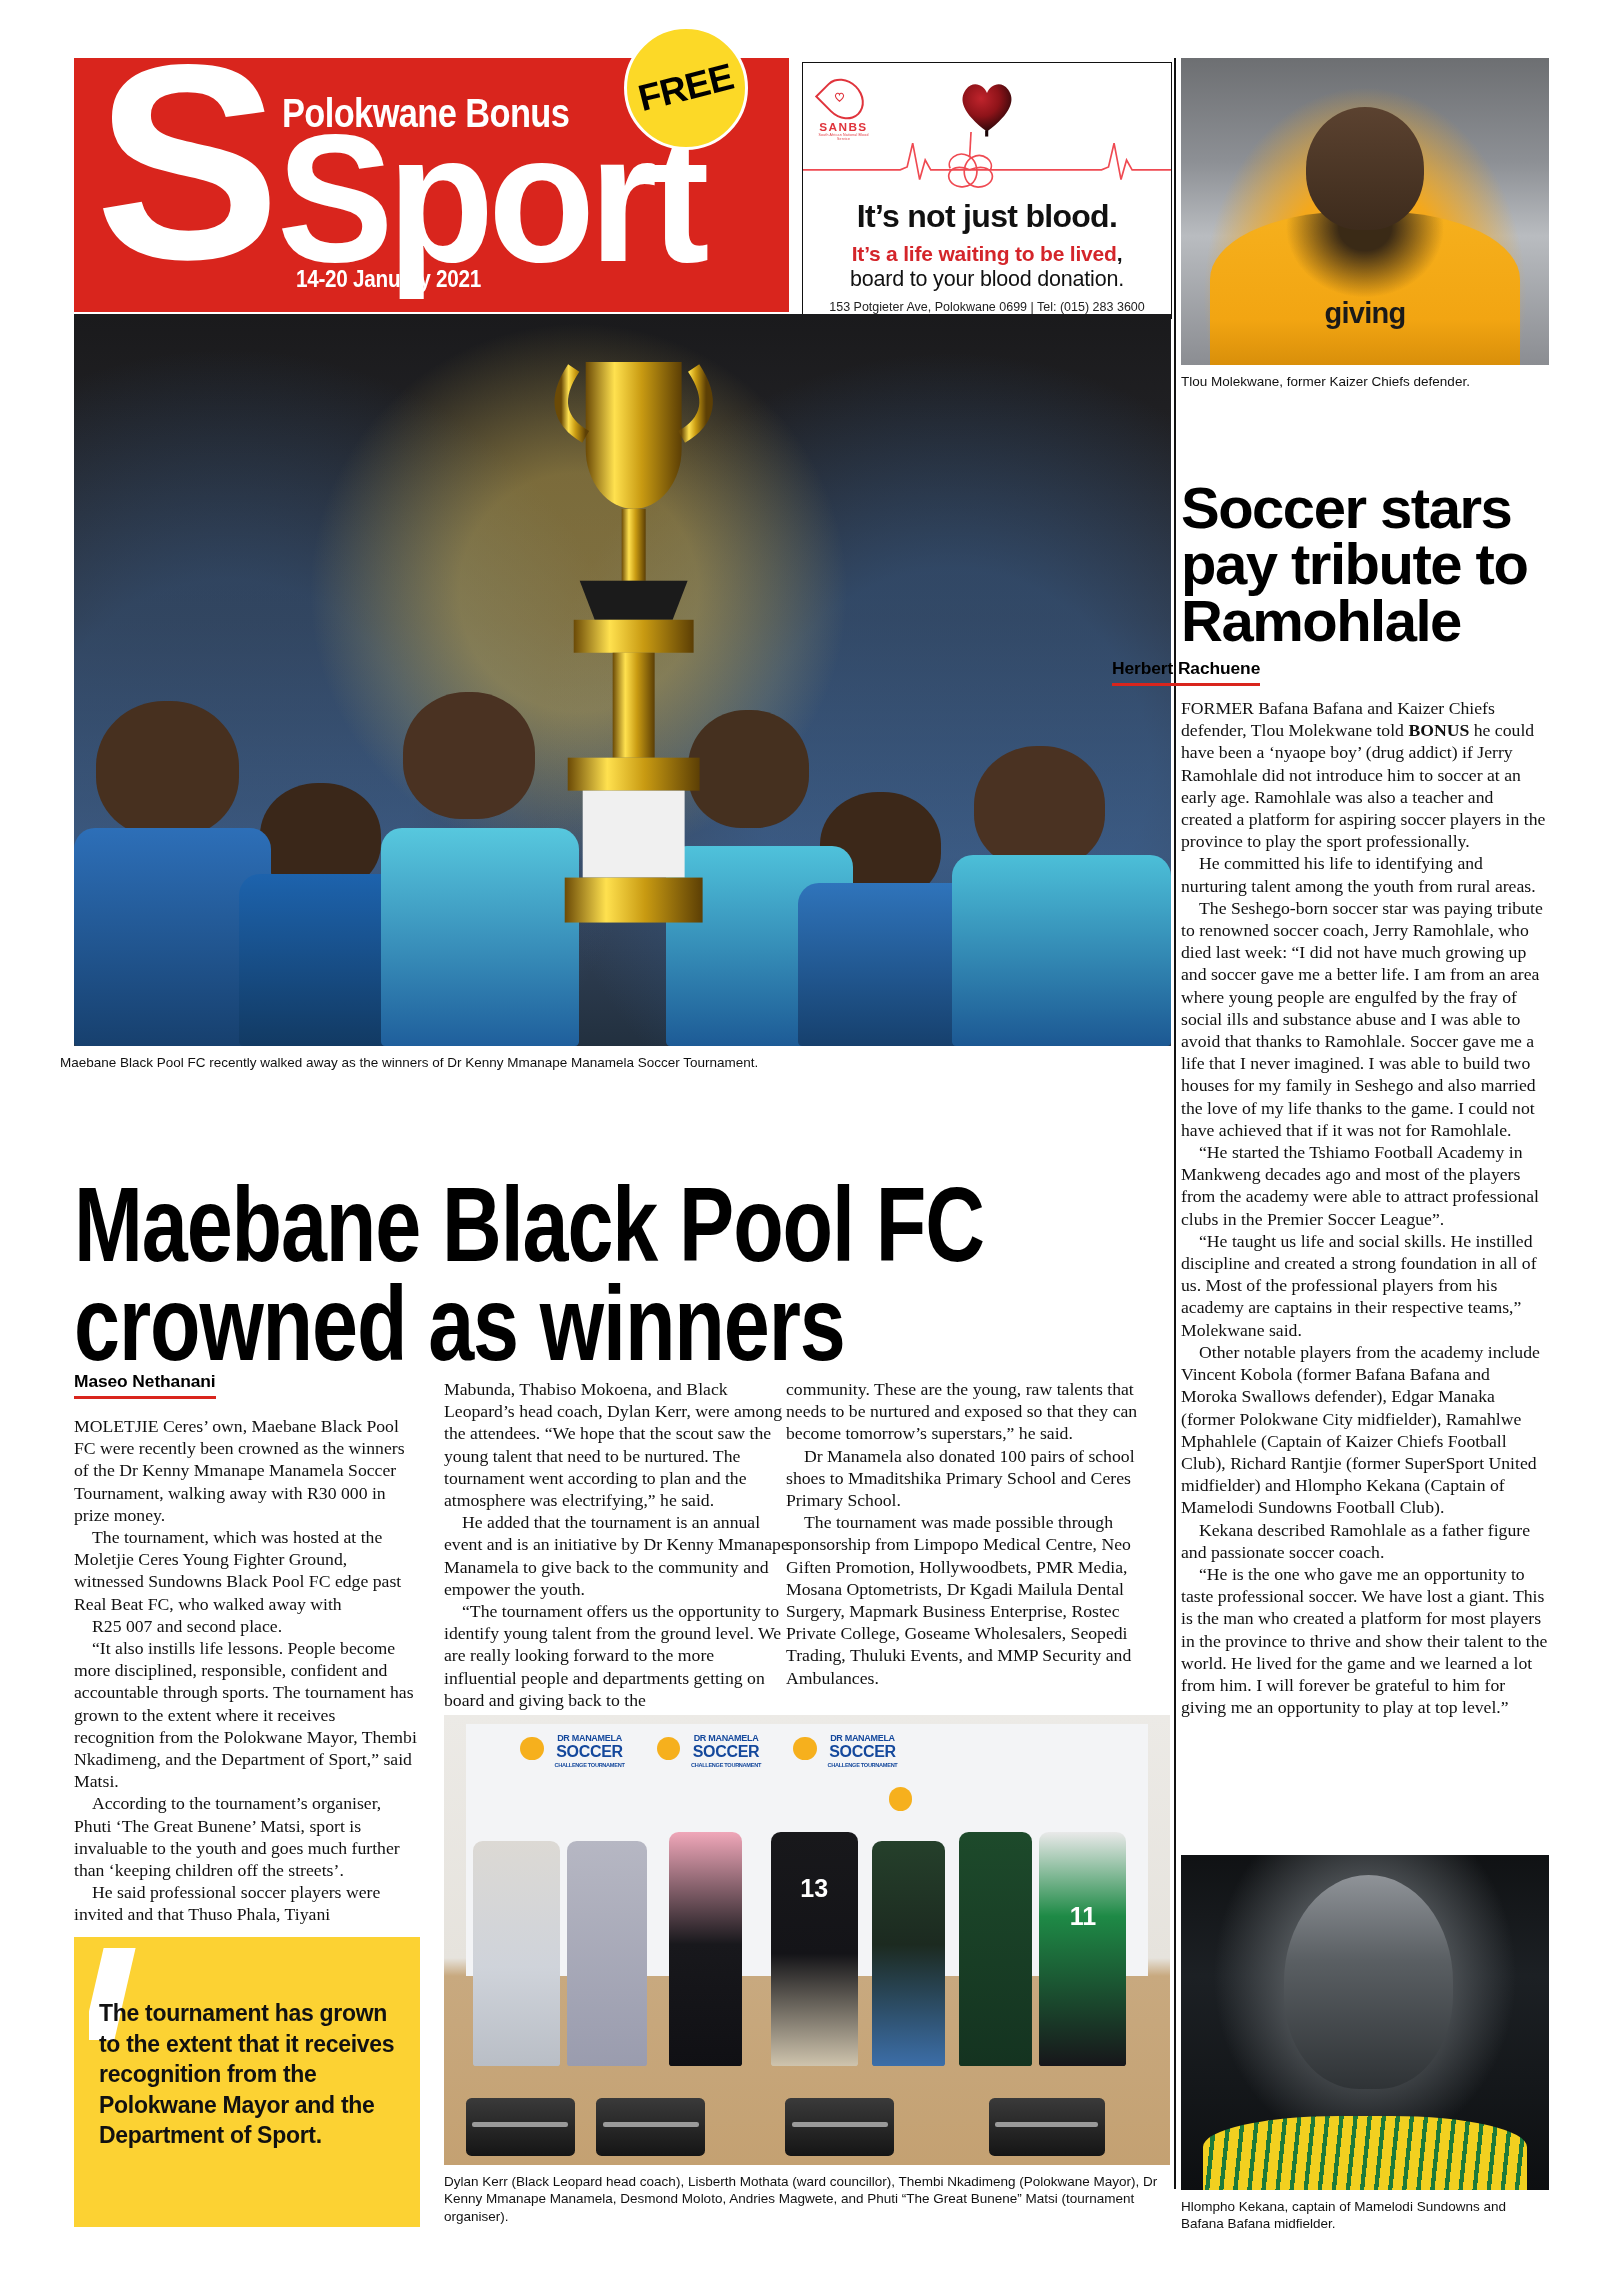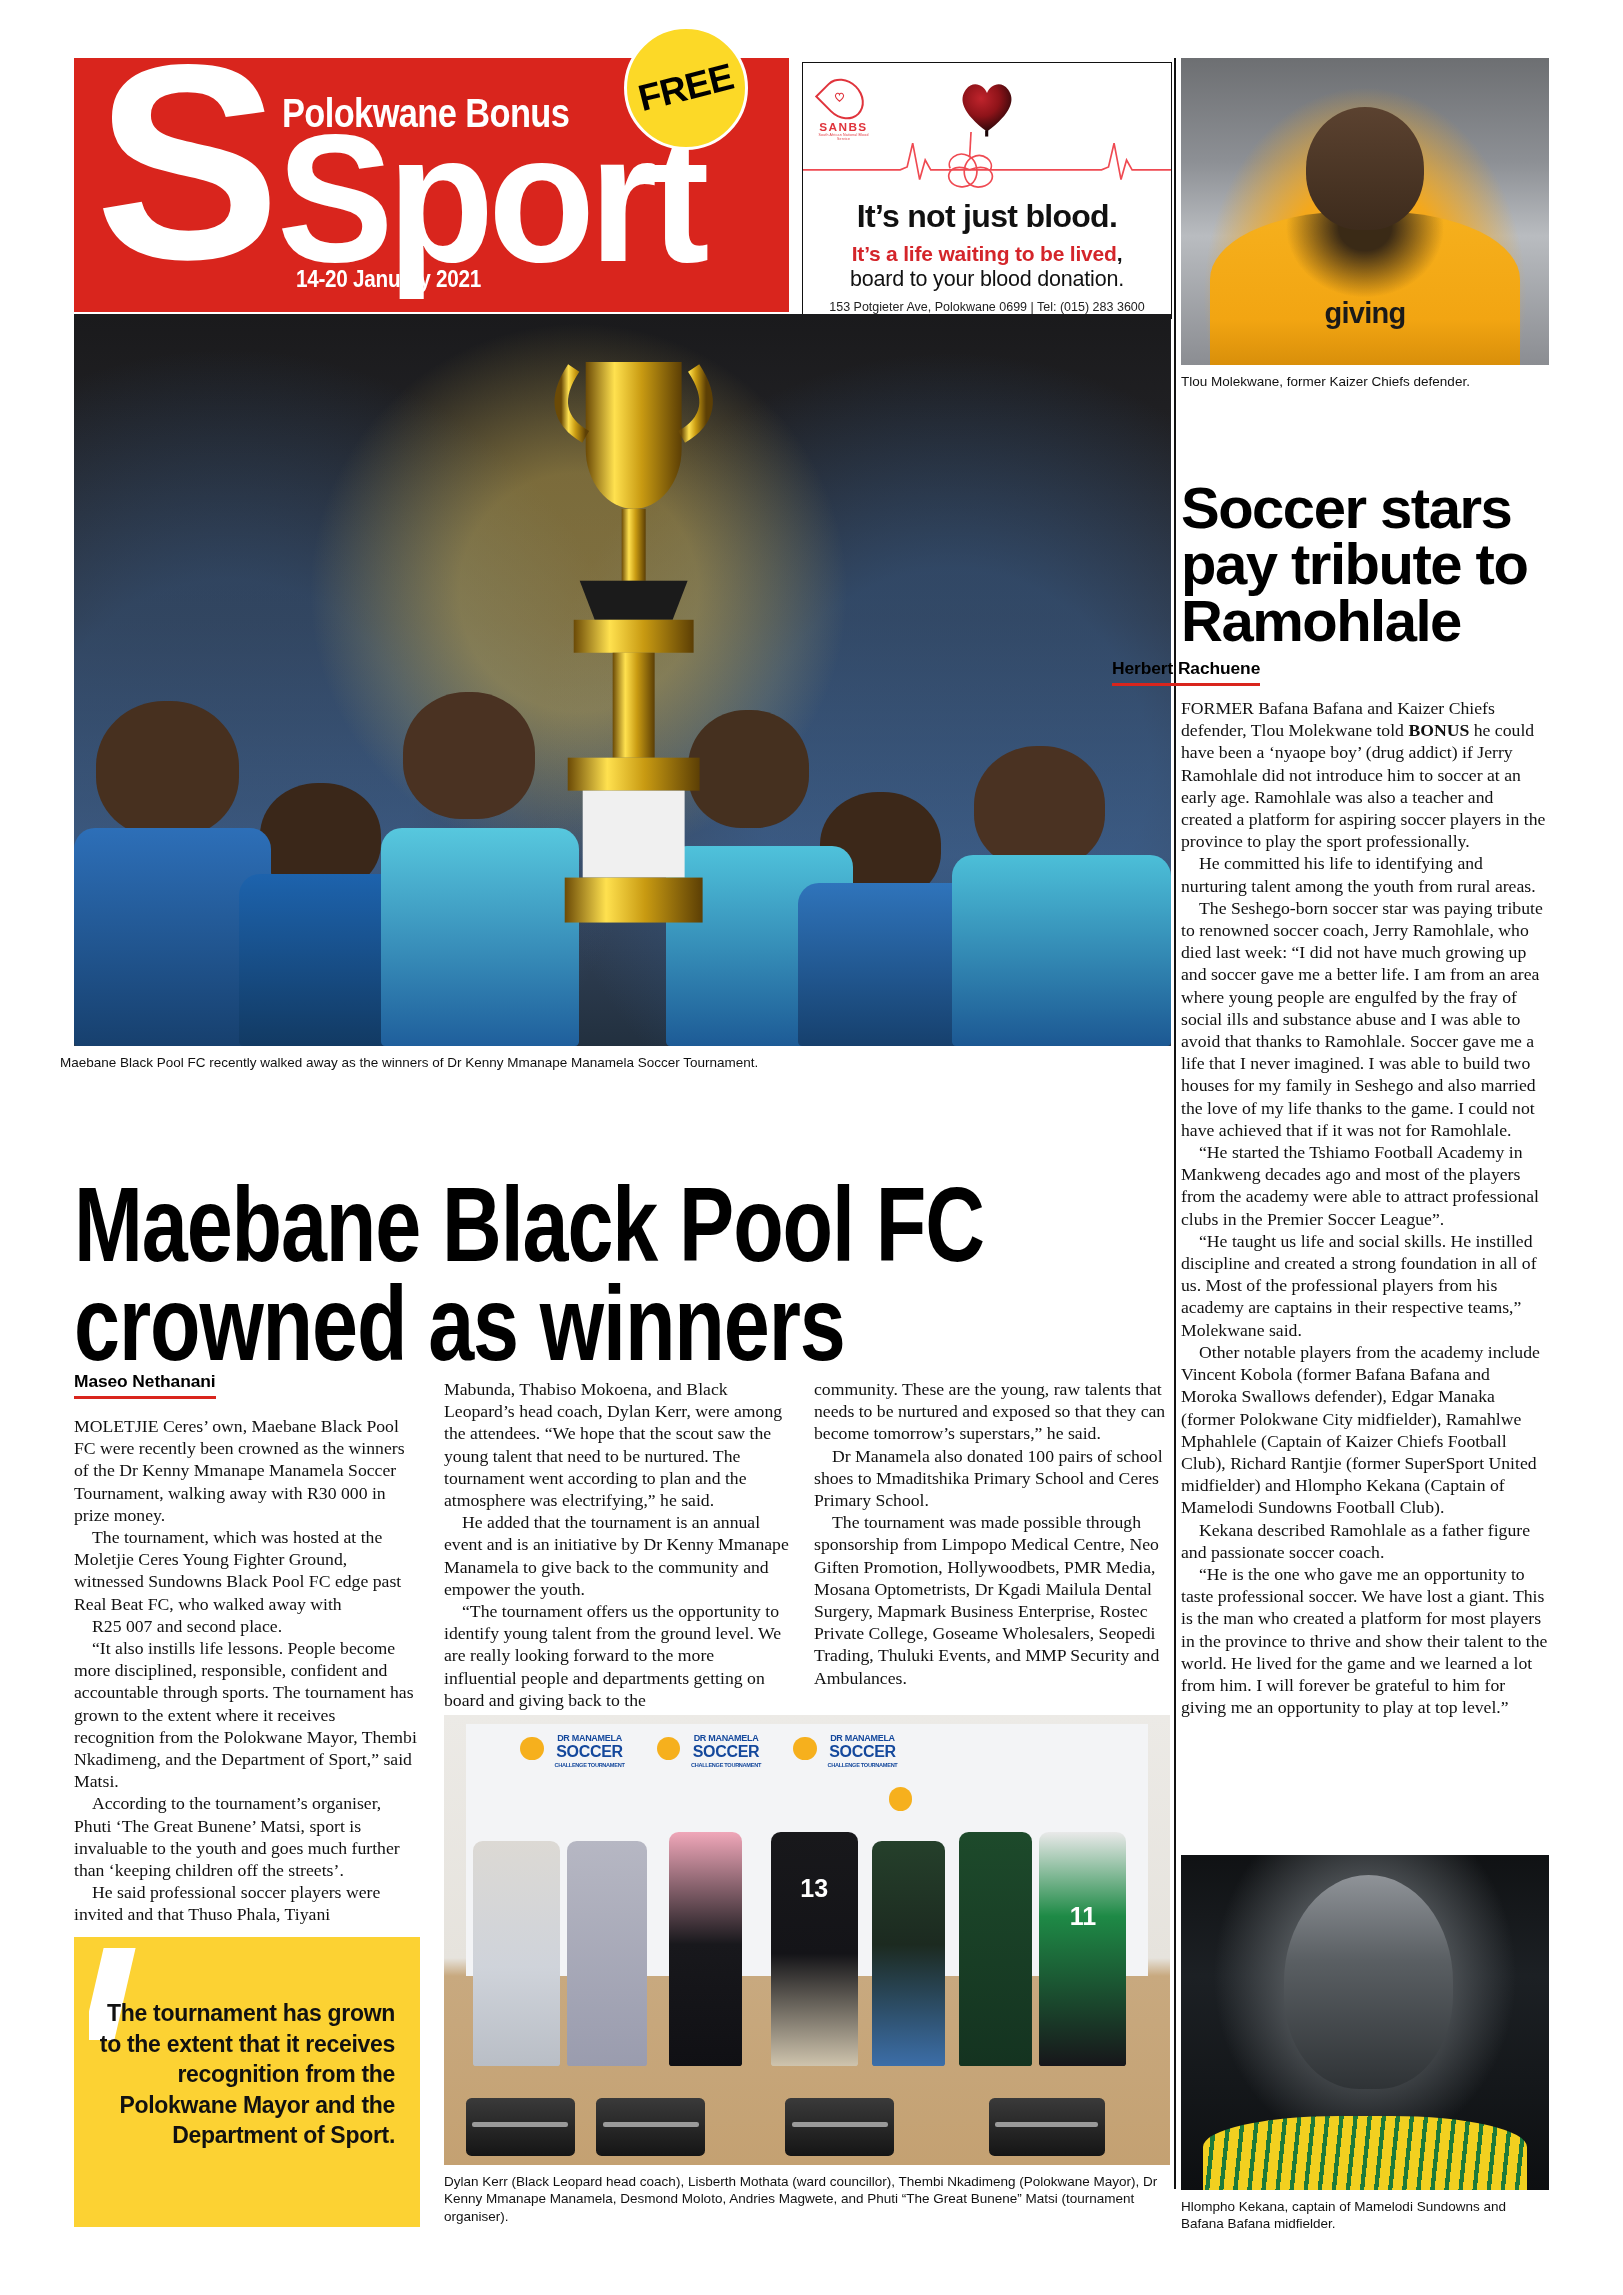--- a/index.html
+++ b/index.html
@@ -157,35 +157,35 @@
   
   .body-col{
     position:absolute;
     font-family:"Liberation Serif",serif;
     font-size:17.7px;line-height:1.255;color:#111;text-align:left;
   }
   .body-col p{margin:0;text-indent:18px;}
   .body-col p.first{text-indent:0;}
   #col1{left:74px;top:1415px;width:346px;}
   #col2{left:444px;top:1378px;width:346px;}
-  #col3{left:814px;top:1378px;width:357px;}
+  #col3{left:786px;top:1378px;width:357px;}
   #colR{left:1181px;top:697px;width:367px;}
 
   
   #pullquote{position:absolute;left:74px;top:1937px;width:346px;height:290px;background:#fcd233;}
   #pullquote .qmark{
     position:absolute;left:15.3px;top:7px;width:61px;height:99px;overflow:hidden;
   }
   #pullquote .qmark i{
     position:absolute;left:4.2px;top:4.2px;width:32px;height:92px;background:#fff;
     transform:skewX(-13deg);display:block;
   }
   #pullquote .qtext{
     position:absolute;left:25px;top:61px;width:296px;
-    text-align:right;font-family:"Liberation Sans",sans-serif;font-weight:700;
+    font-family:"Liberation Sans",sans-serif;font-weight:700;
     font-size:23px;line-height:1.33;color:#111;letter-spacing:-0.3px;
   }
 </style>
 </head>
 <body>
 
 <div class="page">
 
   <div class="masthead">
     <div class="mast-s">S</div>

